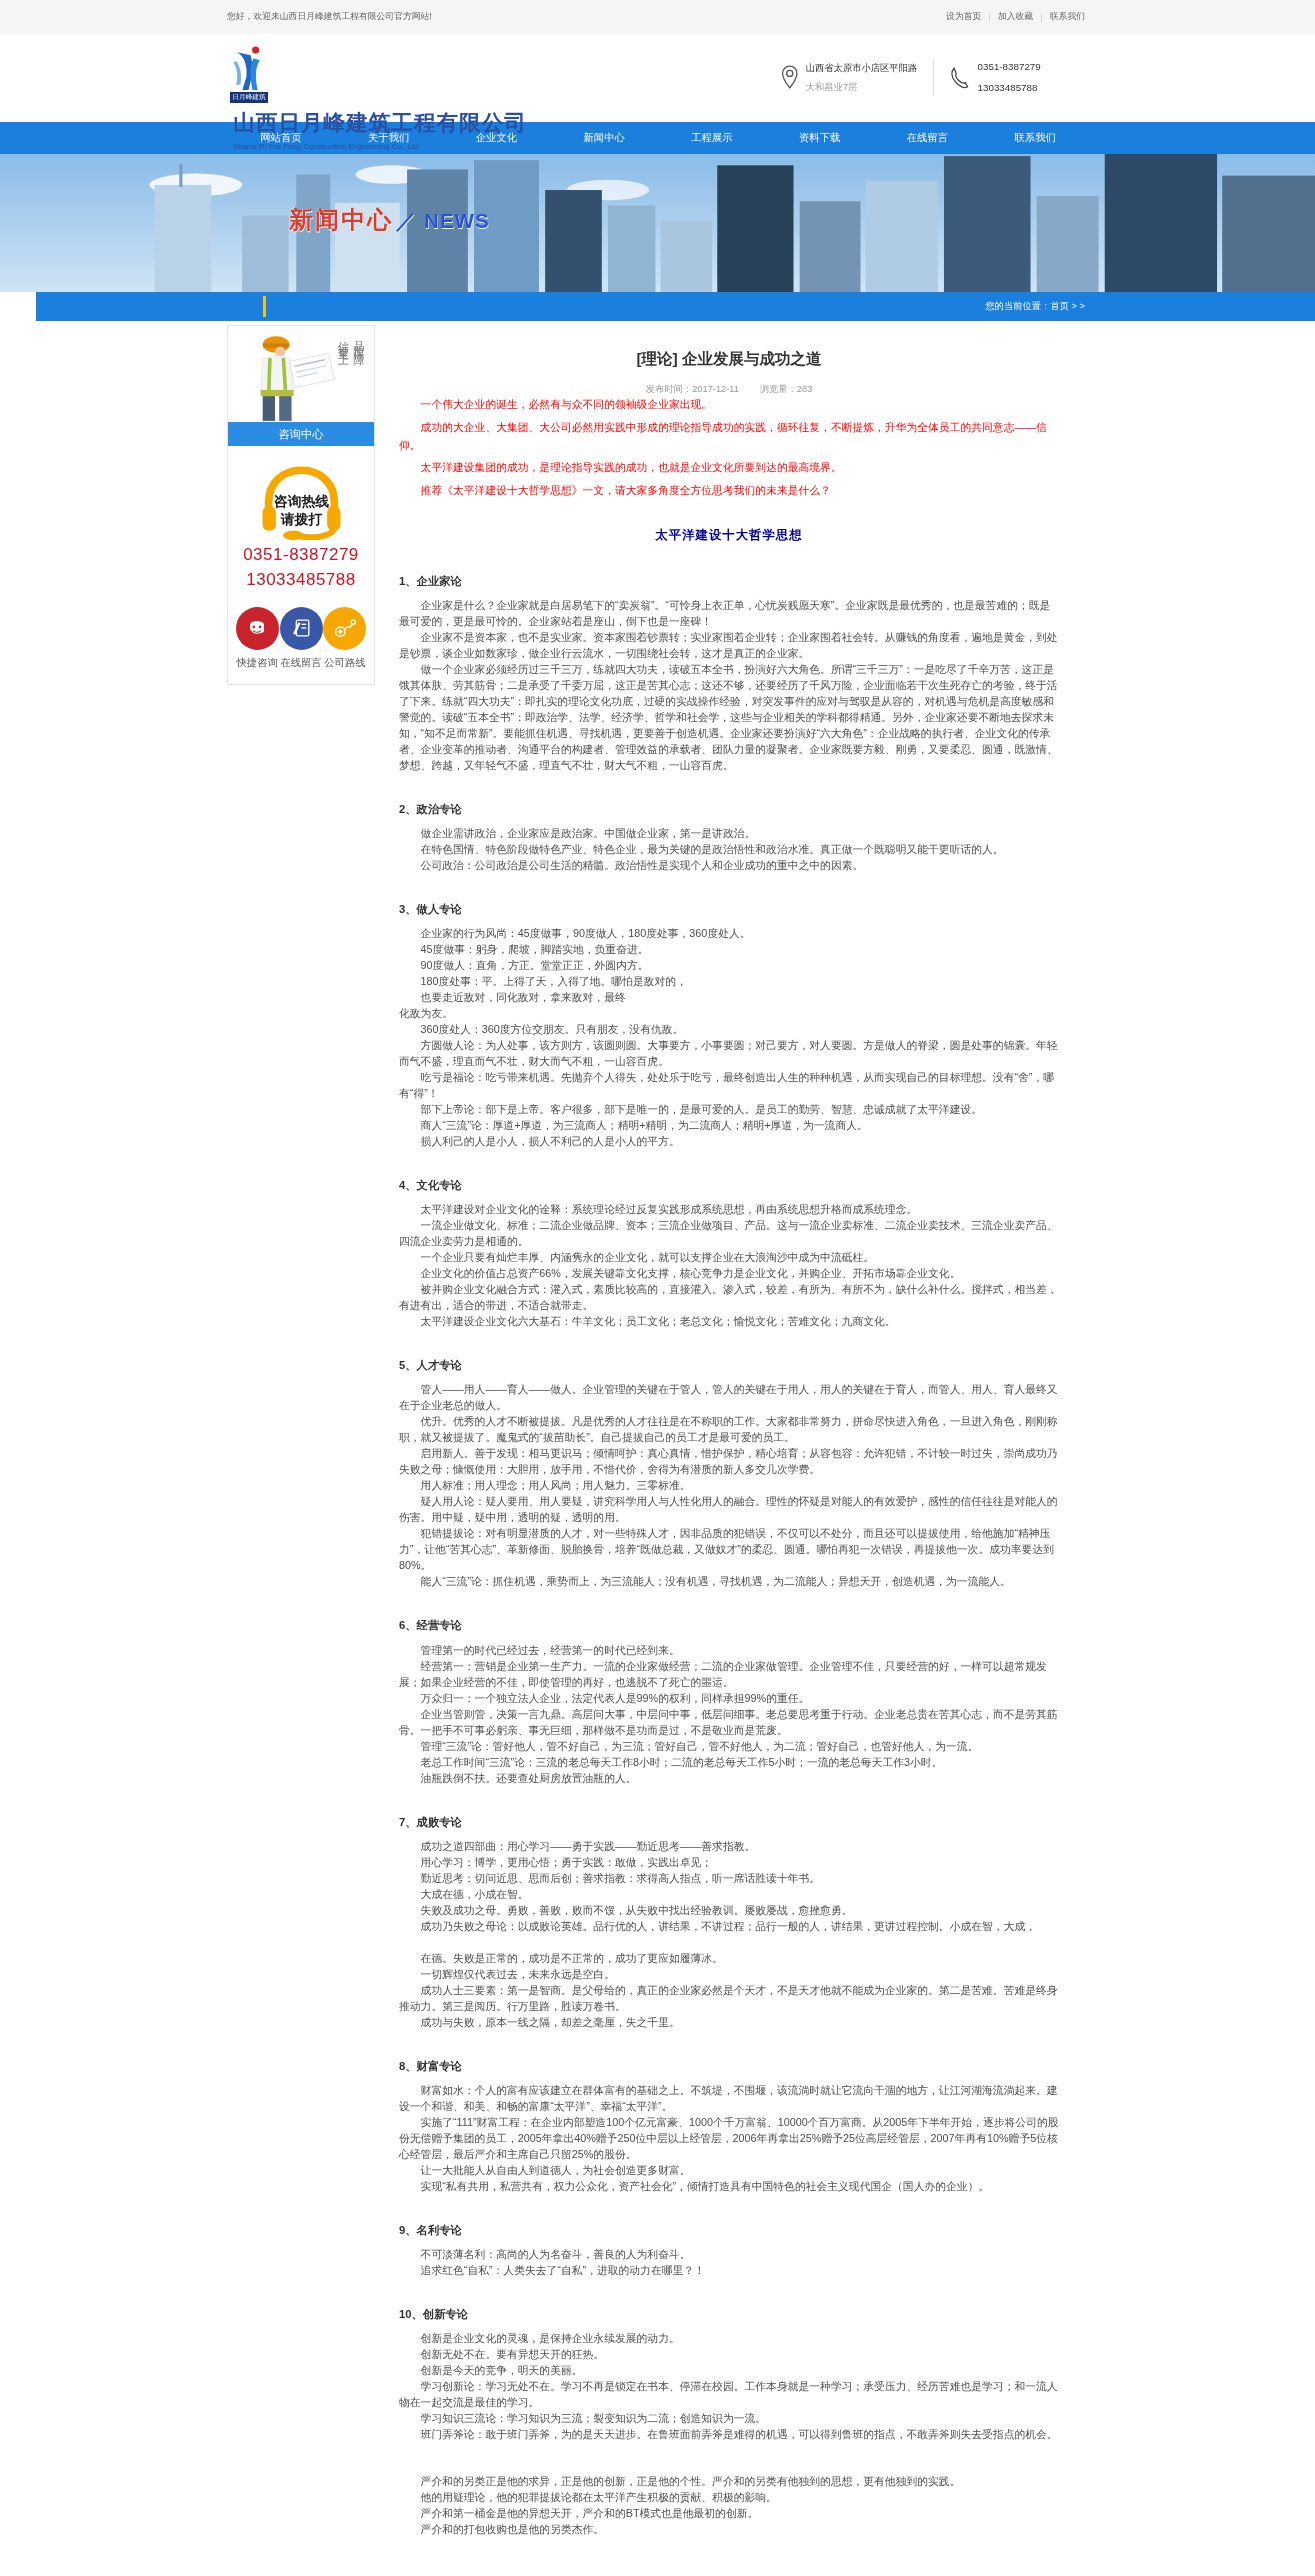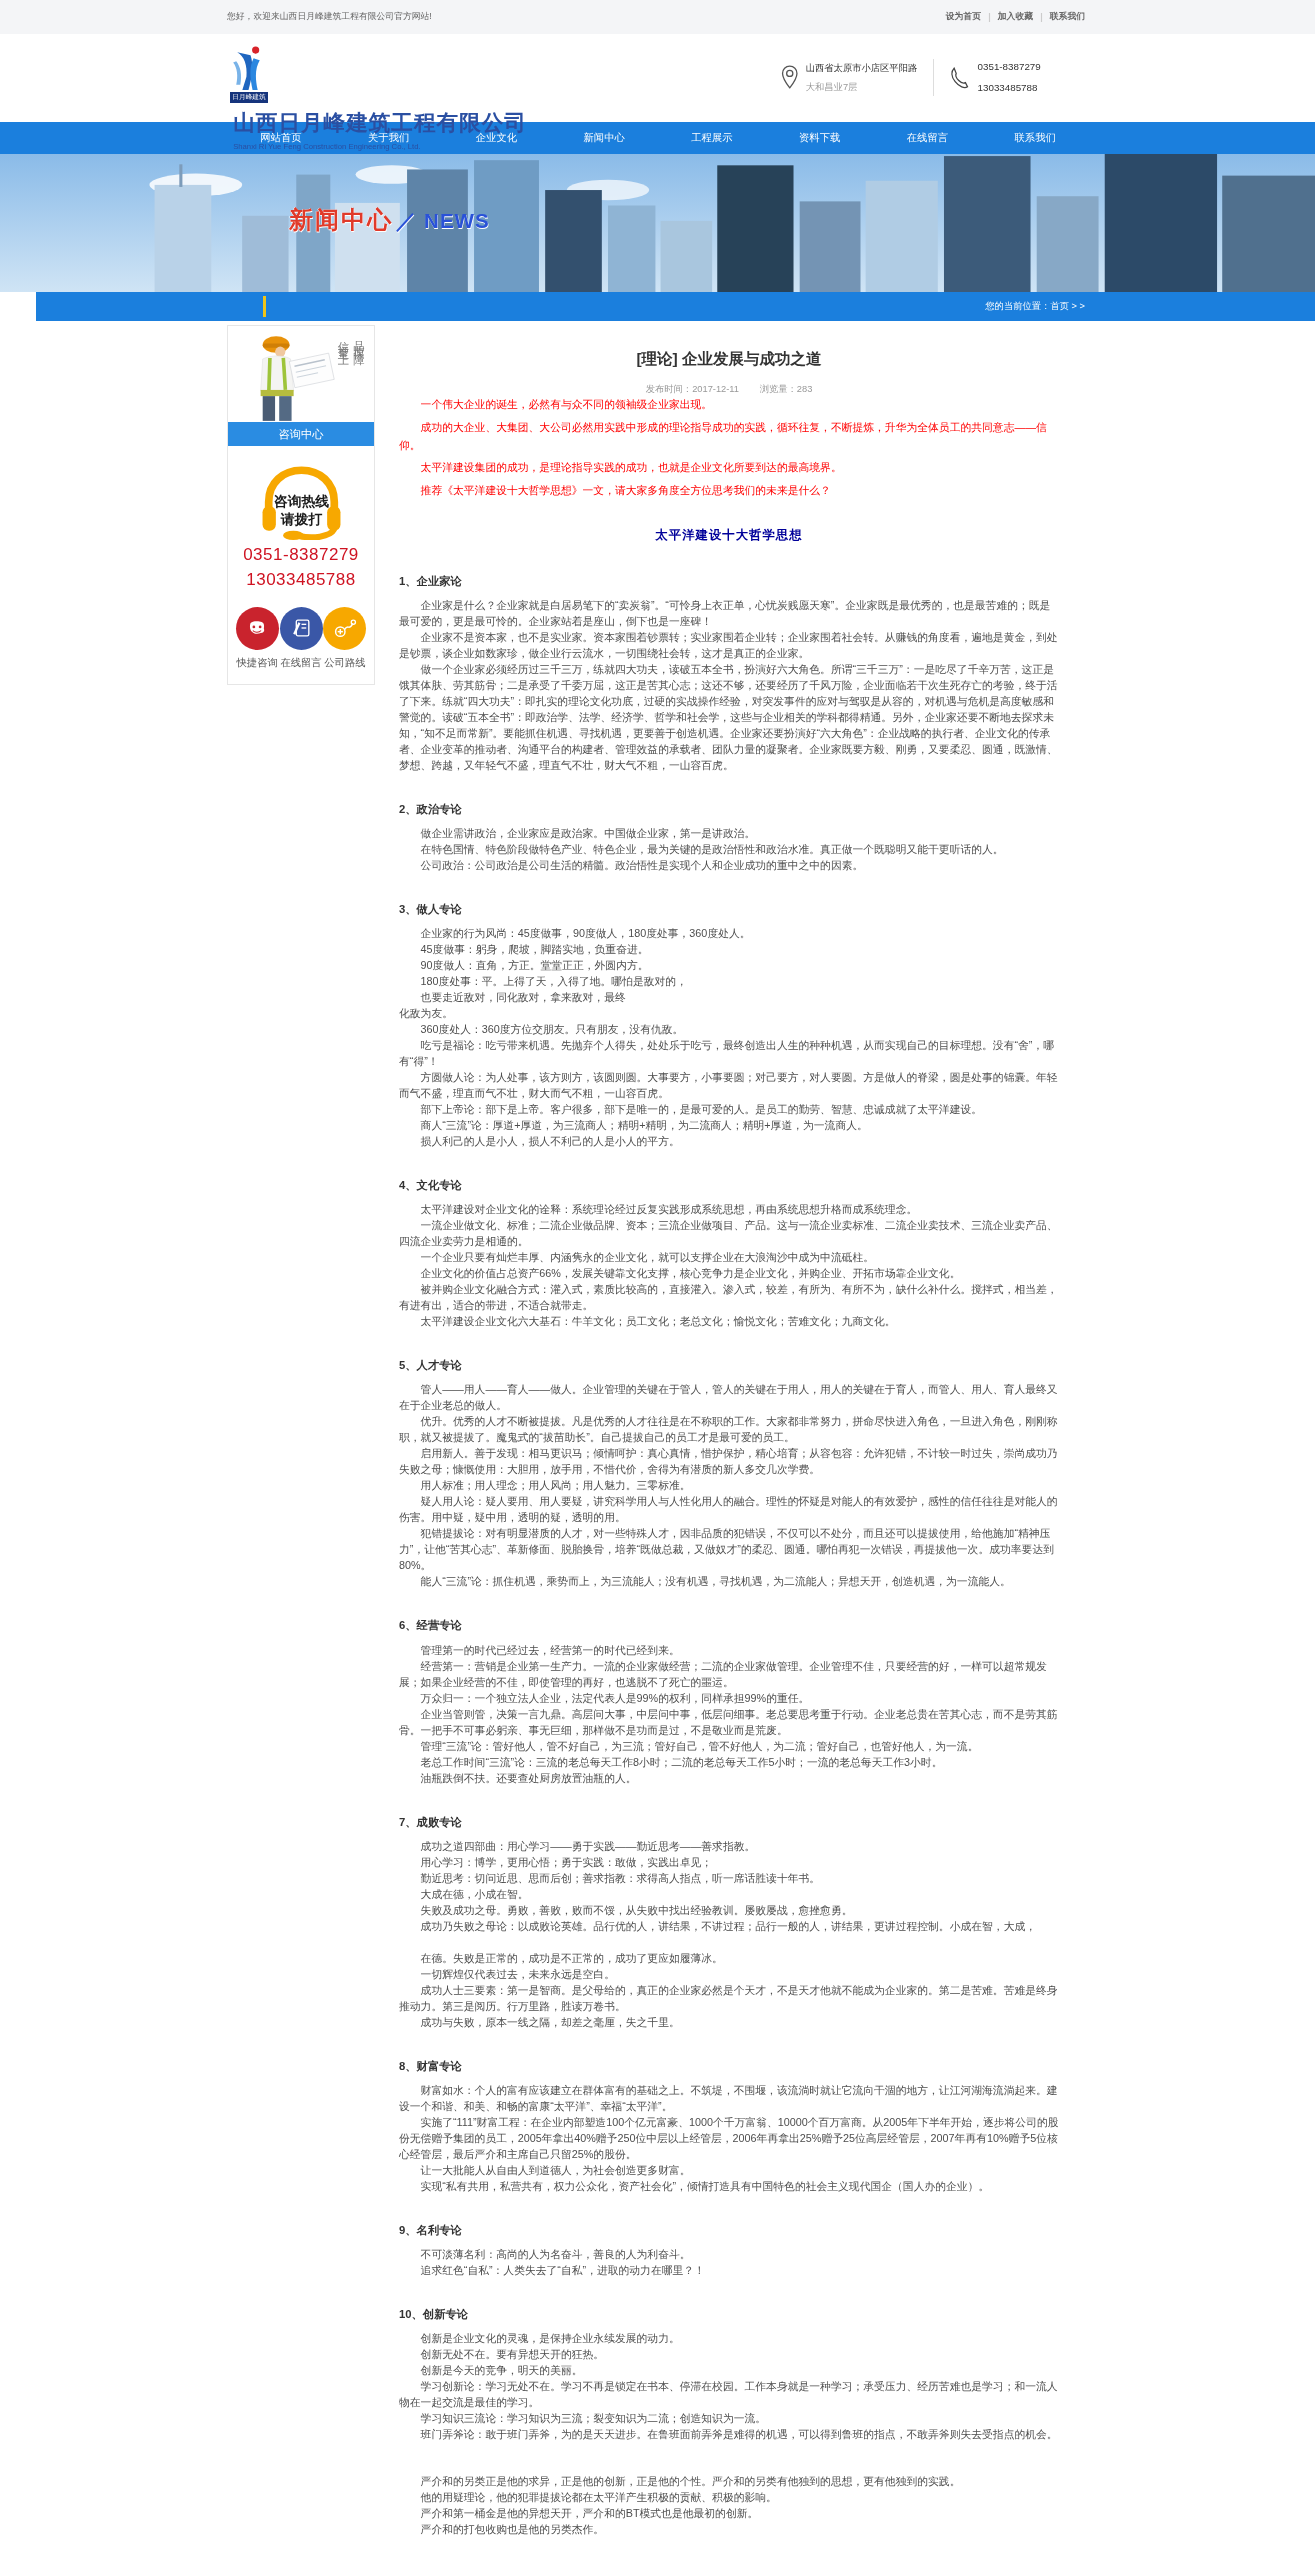--- a/index.html
+++ b/index.html
@@ -7,21 +7,21 @@
   body {
     position: relative;
     height: 3013px;
     background: #fff;
     font-family: "Liberation Sans", "DejaVu Sans", sans-serif;
     overflow: hidden;
   }
   
   .topbar { height:34px; background:#f4f5f7; display:flex; align-items:center;
             justify-content:space-between; padding:0 231px 0 227px; font-size:8.8px; color:#666; }
-  .topbar-links { display:flex; align-items:center;font-weight:bold; }
+  .topbar-links { display:flex; align-items:center; }
   .topbar-links .lnk { color:#666; cursor:pointer; }
   .topbar-links .sep { color:#ccc; margin:0 7.2px; }
   
   .header { height:88px; background:#fff; position:relative; }
   .logo { position:absolute; left:227px; top:11.3px; display:flex; align-items:flex-start;flex-direction:column; }
   .logo-mark { display:flex; flex-direction:column; align-items:center; }
   .logo-badge { background:#16347c; color:#fff; font-size:6.7px; padding:1px 2.6px; margin-top:1px; white-space:nowrap; }
   .logo-text { margin-left:6.2px; padding-top:5.2px; }
   .logo-cn { font-size:21.6px; font-weight:bold; color:#2a4fa2; letter-spacing:1px; }
   .logo-en { font-size:7.7px; color:#2a4fa2; margin-top:4.1px; }
@@ -276,22 +276,22 @@
         <p class="p">在特色国情、特色阶段做特色产业、特色企业，最为关键的是政治悟性和政治水准。真正做一个既聪明又能干更听话的人。</p>
         <p class="p">公司政治：公司政治是公司生活的精髓。政治悟性是实现个人和企业成功的重中之中的因素。</p>
         <div class="sec-h">3、做人专论</div>
         <p class="p">企业家的行为风尚：45度做事，90度做人，180度处事，360度处人。</p>
         <p class="p">45度做事：躬身，爬坡，脚踏实地，负重奋进。</p>
         <p class="p">90度做人：直角，方正。堂堂正正，外圆内方。</p>
         <p class="p">180度处事：平。上得了天，入得了地。哪怕是敌对的，</p>
         <p class="p">也要走近敌对，同化敌对，拿来敌对，最终</p>
         <p class="p noind">化敌为友。</p>
         <p class="p">360度处人：360度方位交朋友。只有朋友，没有仇敌。</p>
+        <p class="p">方圆做人论：为人处事，该方则方，该圆则圆。大事要方，小事要圆；对己要方，对人要圆。方是做人的脊梁，圆是处事的锦囊。年轻而气不盛，理直而气不壮，财大而气不粗，一山容百虎。</p>
         <p class="p">吃亏是福论：吃亏带来机遇。先抛弃个人得失，处处乐于吃亏，最终创造出人生的种种机遇，从而实现自己的目标理想。没有“舍”，哪有“得”！</p>
-        <p class="p">方圆做人论：为人处事，该方则方，该圆则圆。大事要方，小事要圆；对己要方，对人要圆。方是做人的脊梁，圆是处事的锦囊。年轻而气不盛，理直而气不壮，财大而气不粗，一山容百虎。</p>
         <p class="p">部下上帝论：部下是上帝。客户很多，部下是唯一的，是最可爱的人。是员工的勤劳、智慧、忠诚成就了太平洋建设。</p>
         <p class="p">商人“三流”论：厚道+厚道，为三流商人；精明+精明，为二流商人；精明+厚道，为一流商人。</p>
         <p class="p">损人利己的人是小人，损人不利己的人是小人的平方。</p>
         <div class="sec-h">4、文化专论</div>
         <p class="p">太平洋建设对企业文化的诠释：系统理论经过反复实践形成系统思想，再由系统思想升格而成系统理念。</p>
         <p class="p">一流企业做文化、标准；二流企业做品牌、资本；三流企业做项目、产品。这与一流企业卖标准、二流企业卖技术、三流企业卖产品、四流企业卖劳力是相通的。</p>
         <p class="p">一个企业只要有灿烂丰厚、内涵隽永的企业文化，就可以支撑企业在大浪淘沙中成为中流砥柱。</p>
         <p class="p">企业文化的价值占总资产66%，发展关键靠文化支撑，核心竞争力是企业文化，并购企业、开拓市场靠企业文化。</p>
         <p class="p">被并购企业文化融合方式：灌入式，素质比较高的，直接灌入。渗入式，较差，有所为、有所不为，缺什么补什么。搅拌式，相当差，有进有出，适合的带进，不适合就带走。</p>
         <p class="p">太平洋建设企业文化六大基石：牛羊文化；员工文化；老总文化；愉悦文化；苦难文化；九商文化。</p>

